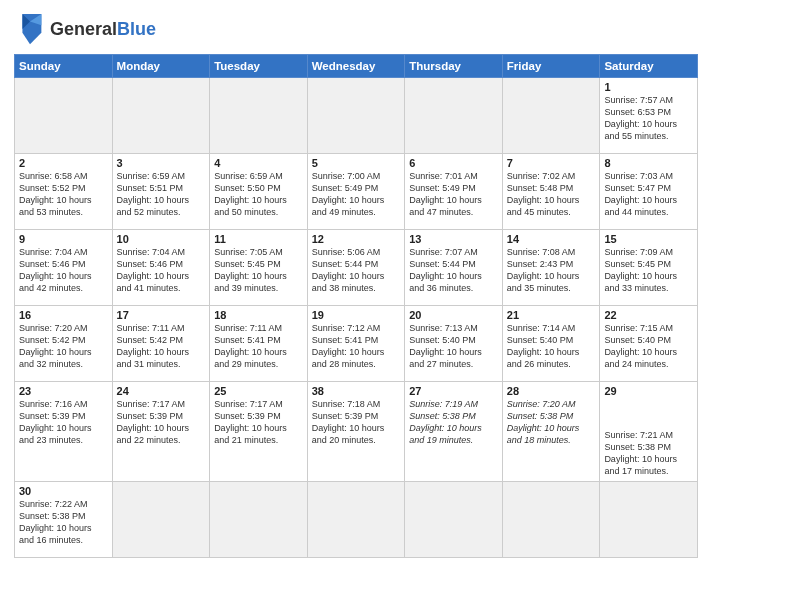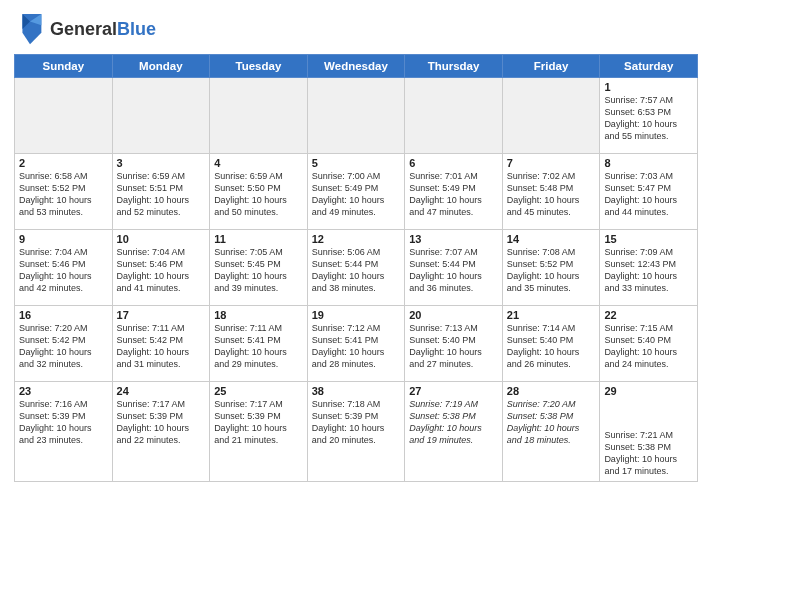--- a/index.html
+++ b/index.html
@@ -50,21 +50,21 @@
       border-collapse: collapse;
       table-layout: fixed;
     }
     .calendar-table thead tr th {
       background: #3373c4;
       color: #fff;
       font-size: 11.5px;
       font-weight: bold;
       padding: 5px 4px;
       border: 1px solid #5588cc;
-      text-align: center;
+      text-align: left;
     }
     .calendar-table tbody tr td {
       border: 1px solid #ccc;
       vertical-align: top;
       padding: 3px 4px;
       height: 76px;
       background: #fff;
       font-size: 9.5px;
       color: #333;
     }
@@ -220,28 +220,28 @@
           <td>
             <div class="day-number">13</div>
             <div class="day-info" style="white-space: pre-line;">Sunrise: 7:07 AM
 Sunset: 5:44 PM
 Daylight: 10 hours
 and 36 minutes.</div>
           </td>
           <td>
             <div class="day-number">14</div>
             <div class="day-info" style="white-space: pre-line;">Sunrise: 7:08 AM
-Sunset: 5:52 PM
+Sunset: 2:43 PM
 Daylight: 10 hours
 and 35 minutes.</div>
           </td>
           <td>
             <div class="day-number">15</div>
             <div class="day-info" style="white-space: pre-line;">Sunrise: 7:09 AM
-Sunset: 12:43 PM
+Sunset: 5:45 PM
 Daylight: 10 hours
 and 33 minutes.</div>
           </td>
         </tr>
         <tr>
           <td>
             <div class="day-number">16</div>
             <div class="day-info" style="white-space: pre-line;">Sunrise: 7:20 AM
 Sunset: 5:42 PM
 Daylight: 10 hours
@@ -333,16 +333,31 @@
 Daylight: 10 hours
 and 18 minutes.</div>
           </td>
           <td>
             <div class="day-number">29</div>
             <div class="day-info" style="white-space: pre-line; margin-top: 32px;">Sunrise: 7:21 AM
 Sunset: 5:38 PM
 Daylight: 10 hours
 and 17 minutes.</div>
           </td>
+        </tr>
+        <tr class="last-row">
+          <td>
+            <div class="day-number">30</div>
+            <div class="day-info" style="white-space: pre-line;">Sunrise: 7:22 AM
+Sunset: 5:38 PM
+Daylight: 10 hours
+and 16 minutes.</div>
+          </td>
+          <td class="empty"></td>
+          <td class="empty"></td>
+          <td class="empty"></td>
+          <td class="empty"></td>
+          <td class="empty"></td>
+          <td class="empty"></td>
         </tr>
       </tbody>
   </table>
 </div>
 
 </body></html>

